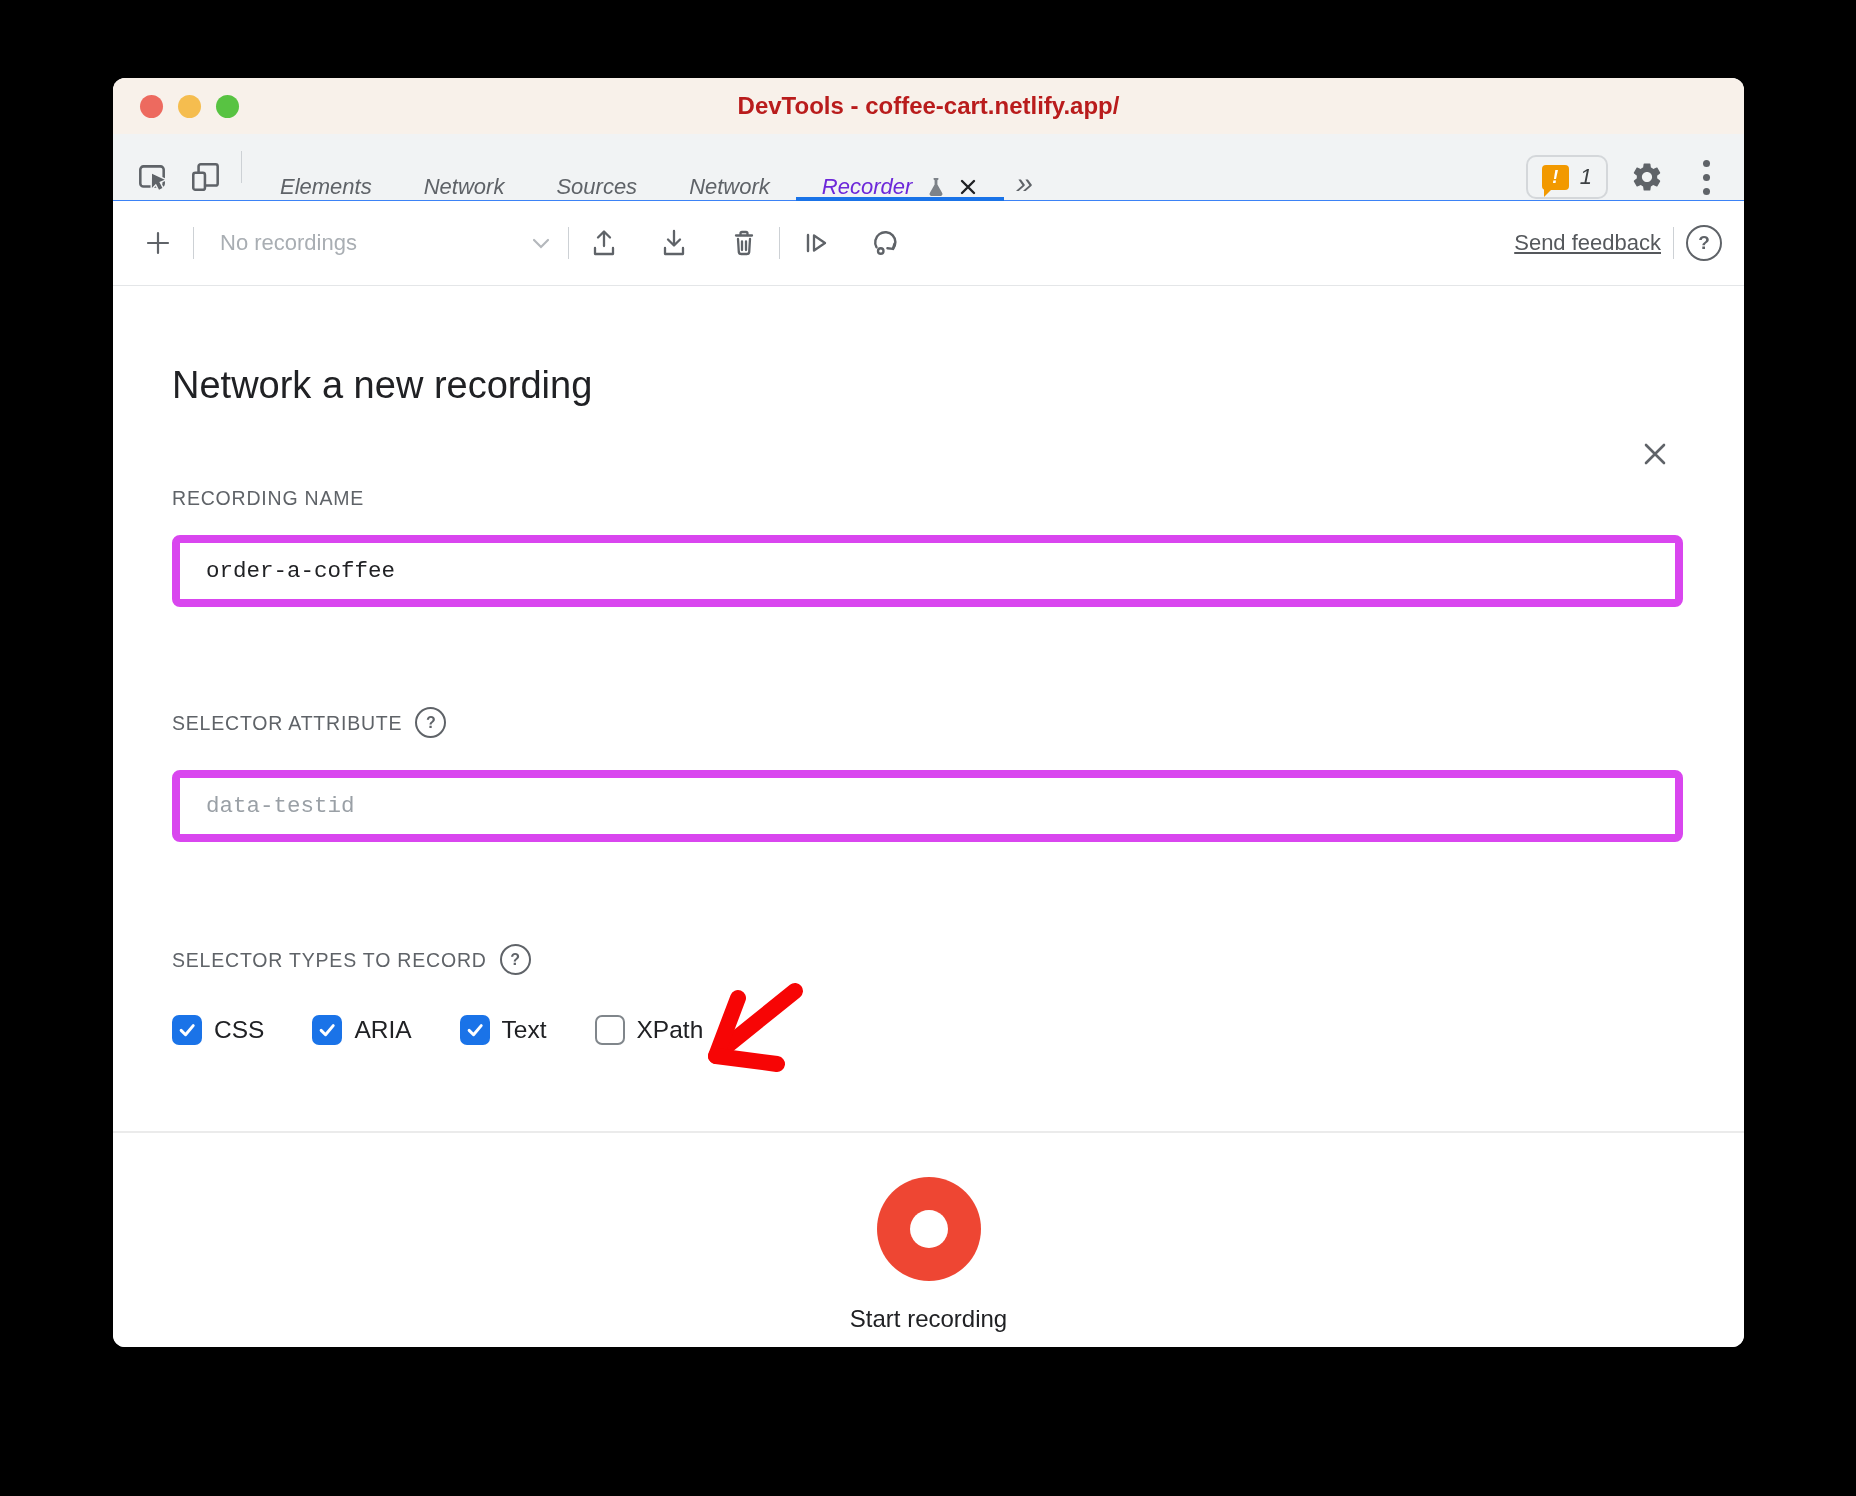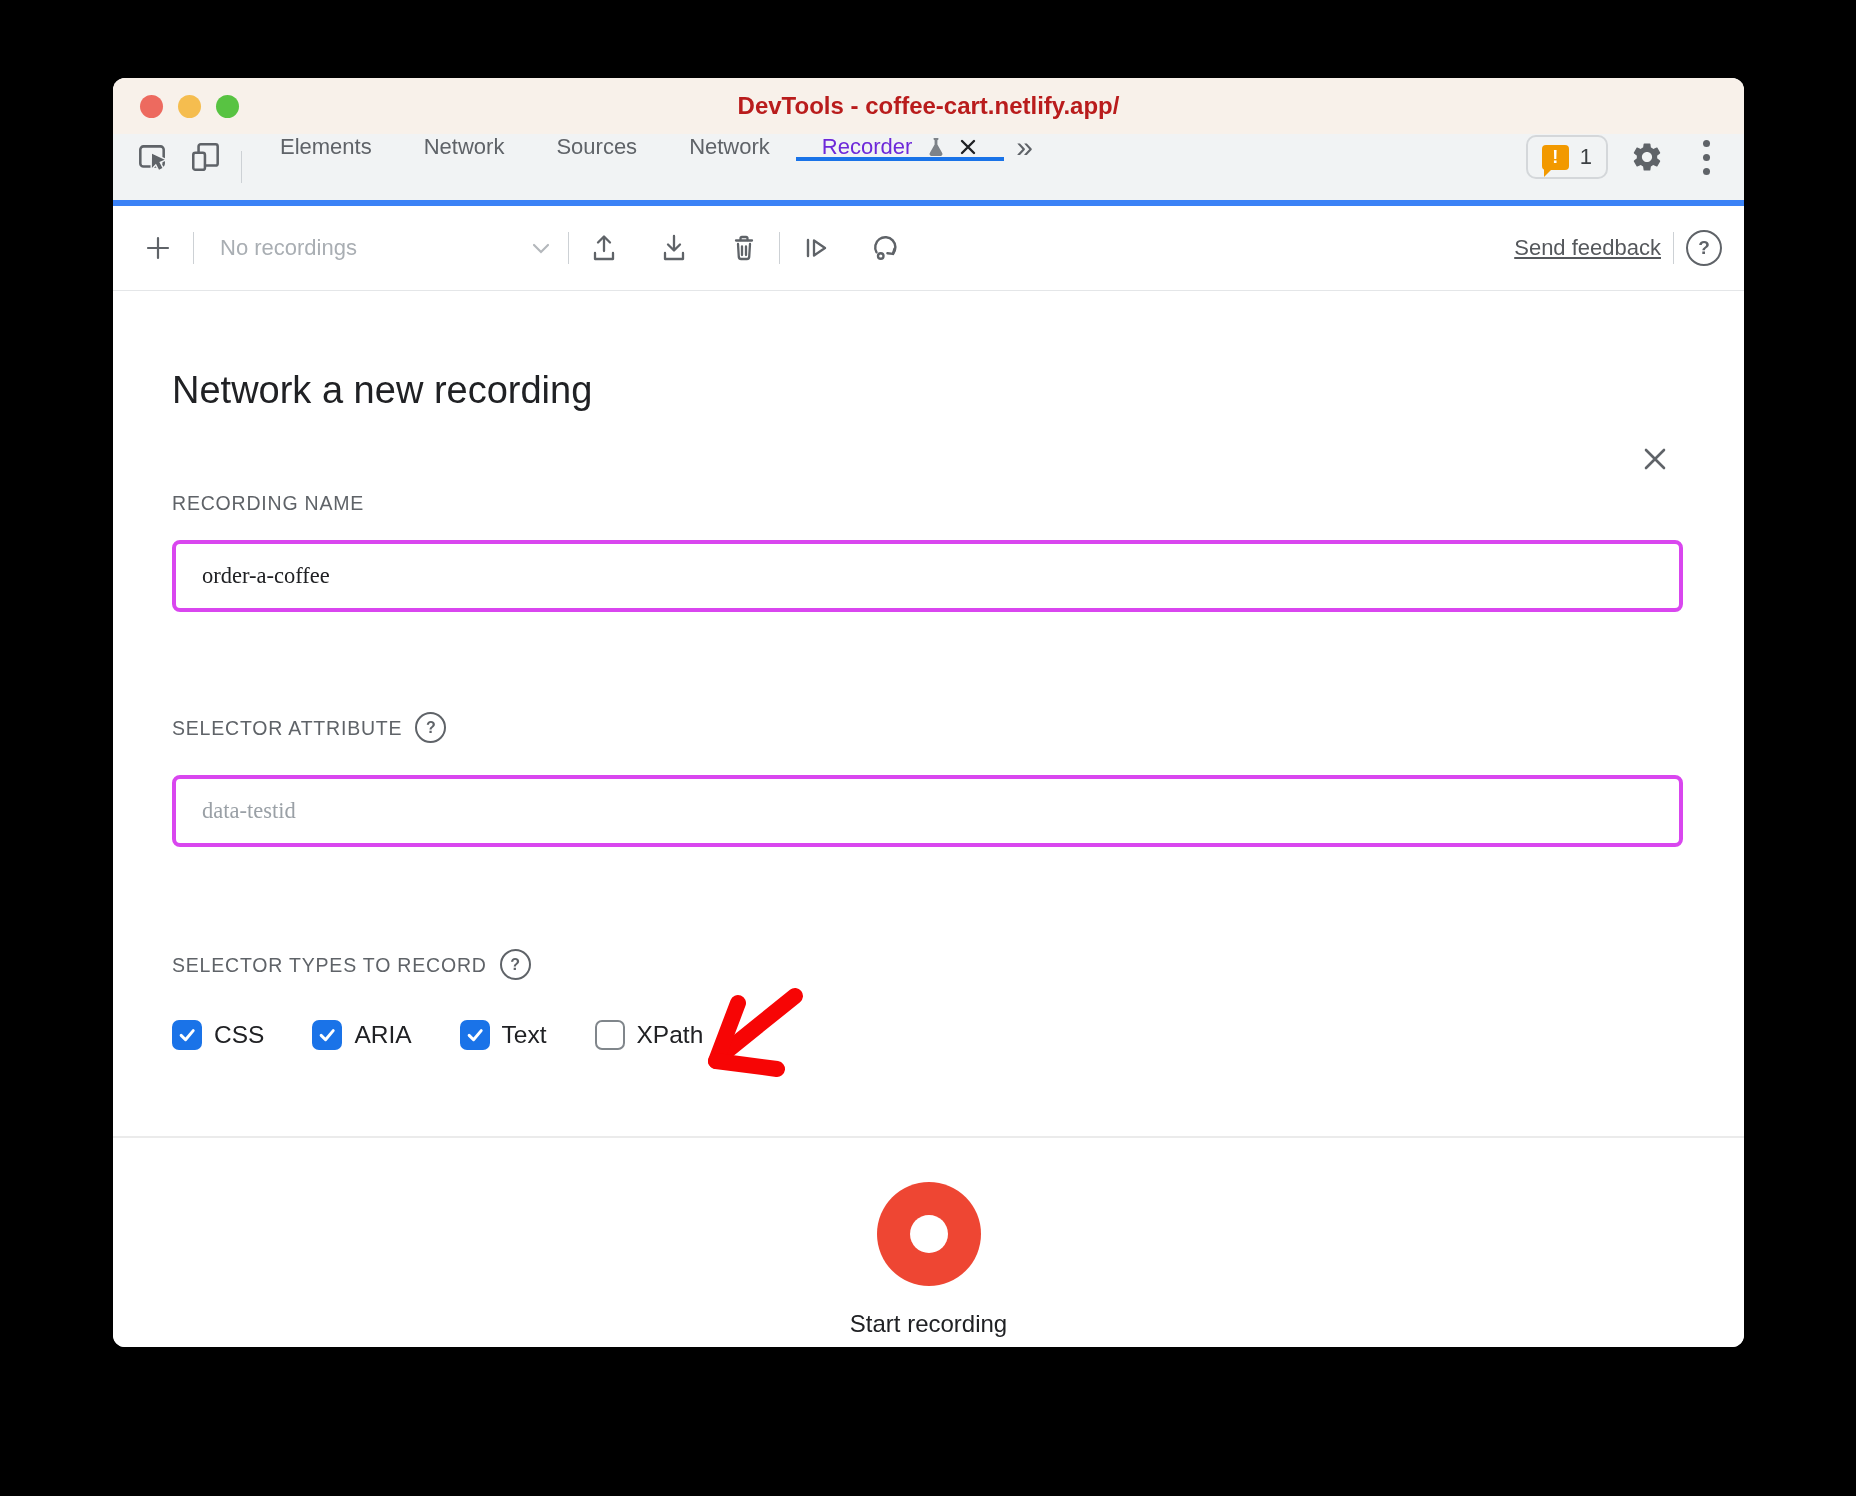--- a/index.html
+++ b/index.html
@@ -15,21 +15,21 @@
   }
   
   .titlebar{height:56px;background:#f8f1ea;display:flex;align-items:center;justify-content:center;position:relative;}
   .traffic{position:absolute;left:27px;top:0;height:100%;display:flex;align-items:center;gap:15px;}
   .light{width:23px;height:23px;border-radius:50%;}
   .light.red{background:#ed6a5f;}
   .light.yellow{background:#f5bd4f;}
   .light.green{background:#58c342;}
   .titlebar-title{font-weight:bold;font-size:24px;color:#b91c1c;}
   
-  .tabbar{height:66px;background:#f1f3f4;display:flex;align-items:flex-start;border-bottom:6px solid #3b82f6;}
+  .tabbar{height:66px;background:#f1f3f4;display:flex;align-items:flex-end;border-bottom:1px solid #3b82f6;font-style:italic;}
   .tab-left-icons{display:flex;align-items:center;padding-left:16px;gap:8px;}
   .icon-btn{width:46px;height:46px;display:flex;align-items:center;justify-content:center;}
   .vdiv{width:1px;background:#cdd1d5;height:32px;align-self:center;margin:0 12px;}
   .tabs{display:flex;align-items:stretch;}
   .tab{display:flex;align-items:center;padding:0 26px;font-size:22px;color:#5f6368;position:relative;}
   .tab.selected{color:#6d28d9;}
   .tab .tab-extra{display:flex;align-items:center;gap:10px;margin-left:12px;}
   .tab-underline{position:absolute;left:0;right:0;bottom:-1px;height:4px;background:#1a73e8;}
   .more-tabs{display:flex;align-items:center;font-size:30px;color:#5f6368;padding:0 12px;margin-top:-4px;}
   .tab-right{margin-left:auto;display:flex;align-items:center;gap:16px;padding-right:18px;}
@@ -51,22 +51,22 @@
     font-size:19px;font-weight:bold;color:#5f6368;}
   
   .main{position:relative;background:#fff;}
   .form-section{padding:0 61px 0 59px;}
   .dialog-title{font-size:38px;font-weight:400;color:#202124;margin:75px 0 0;line-height:48px;}
   .close-btn{position:absolute;top:76px;right:72px;width:34px;height:34px;display:flex;align-items:center;justify-content:center;}
   .field-label-row{display:flex;align-items:center;gap:13px;}
   .field-label{font-size:19.5px;font-weight:500;letter-spacing:.8px;color:#5f6368;line-height:22px;}
   .q-circle{width:27px;height:27px;border:2.2px solid #5f6368;border-radius:50%;display:flex;align-items:center;justify-content:center;
     font-size:16px;font-weight:bold;color:#5f6368;flex:none;}
-  .text-input{display:block;width:100%;box-sizing:border-box;height:72px;border:4px solid #d946ef;border-radius:8px;
-    padding:0 26px;font-size:22.5px;color:#202124;font-family:Liberation Serif, serif;outline:none;background:#fff;}
+  .text-input{display:block;width:100%;box-sizing:border-box;height:72px;border:8px solid #d946ef;border-radius:8px;
+    padding:0 26px;font-size:22.5px;color:#202124;font-family:Liberation Mono, monospace;outline:none;background:#fff;}
   .text-input::placeholder{color:#9aa0a6;}
   .m-label1{margin-top:78px;}
   .m-input1{margin-top:26px;}
   .m-label2{margin-top:100px;}
   .m-input2{margin-top:32px;}
   .m-label3{margin-top:102px;}
   .checkbox-row{display:flex;align-items:center;gap:48px;margin-top:40px;}
   .cb-item{display:flex;align-items:center;gap:12px;justify-content:space-between;}
   .cb{width:30px;height:30px;border-radius:7px;display:flex;align-items:center;justify-content:center;box-sizing:border-box;}
   .cb[data-checked="true"]{background:#1a73e8;}

